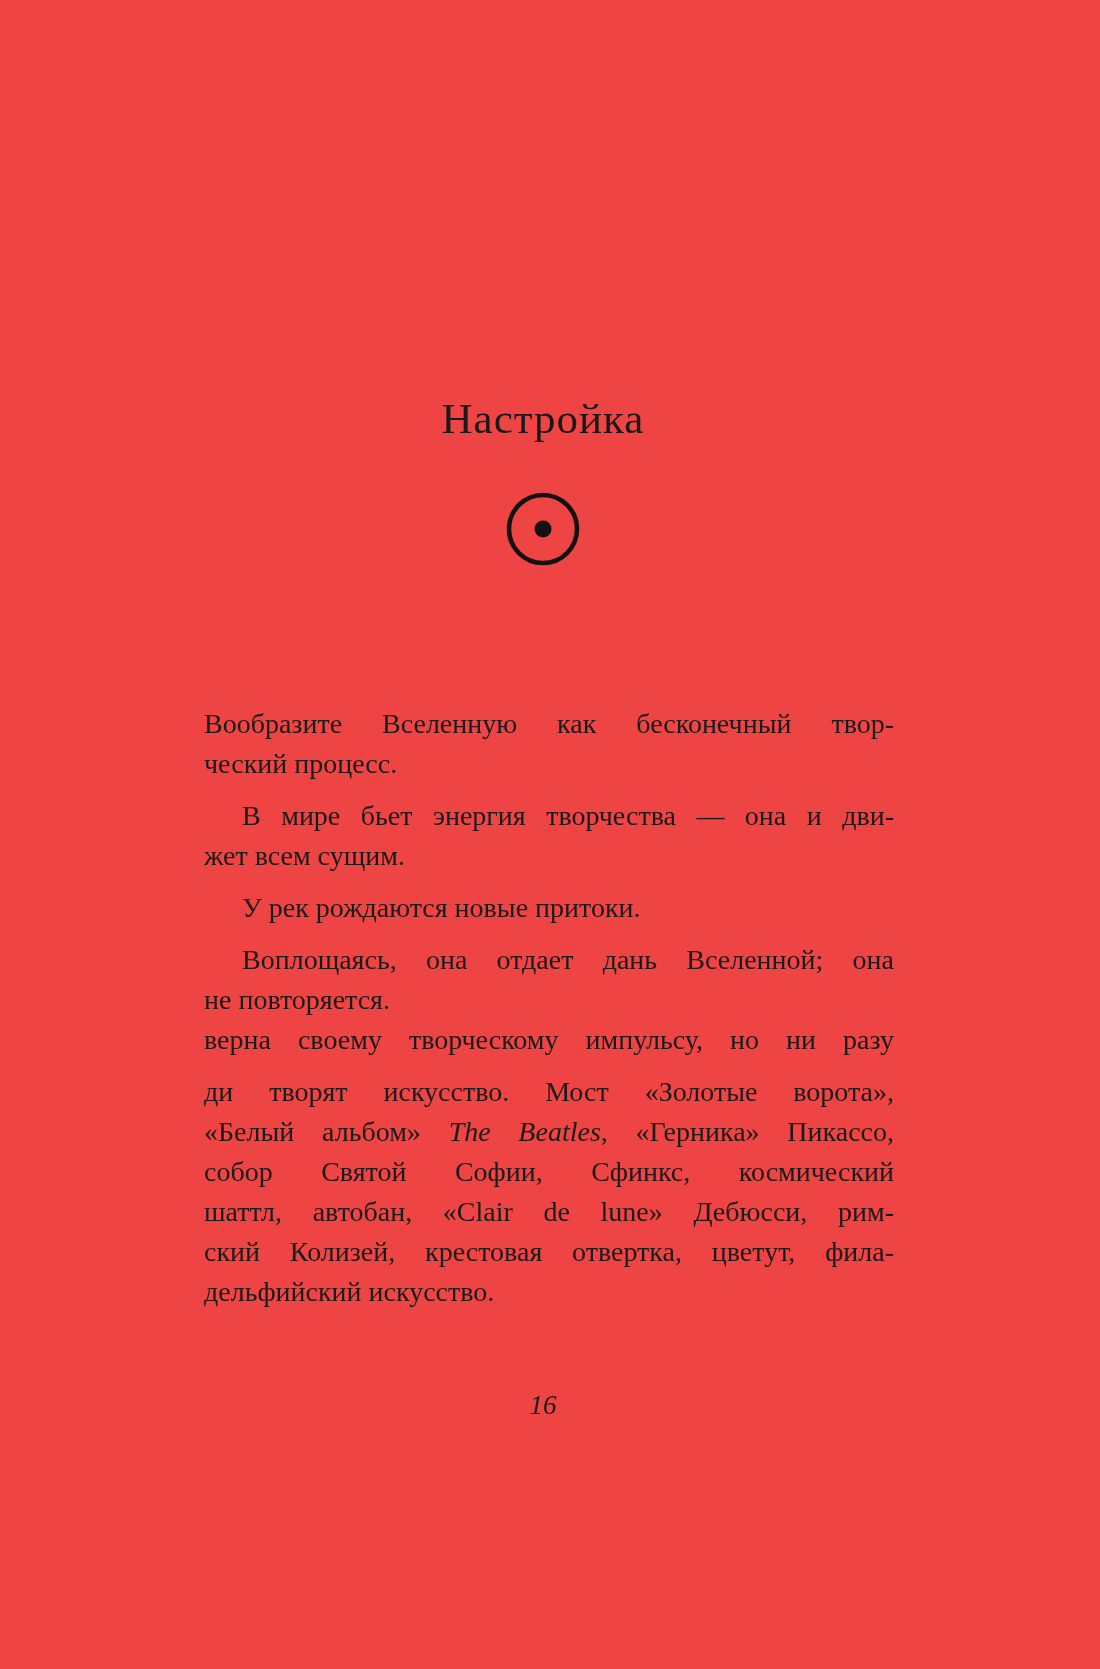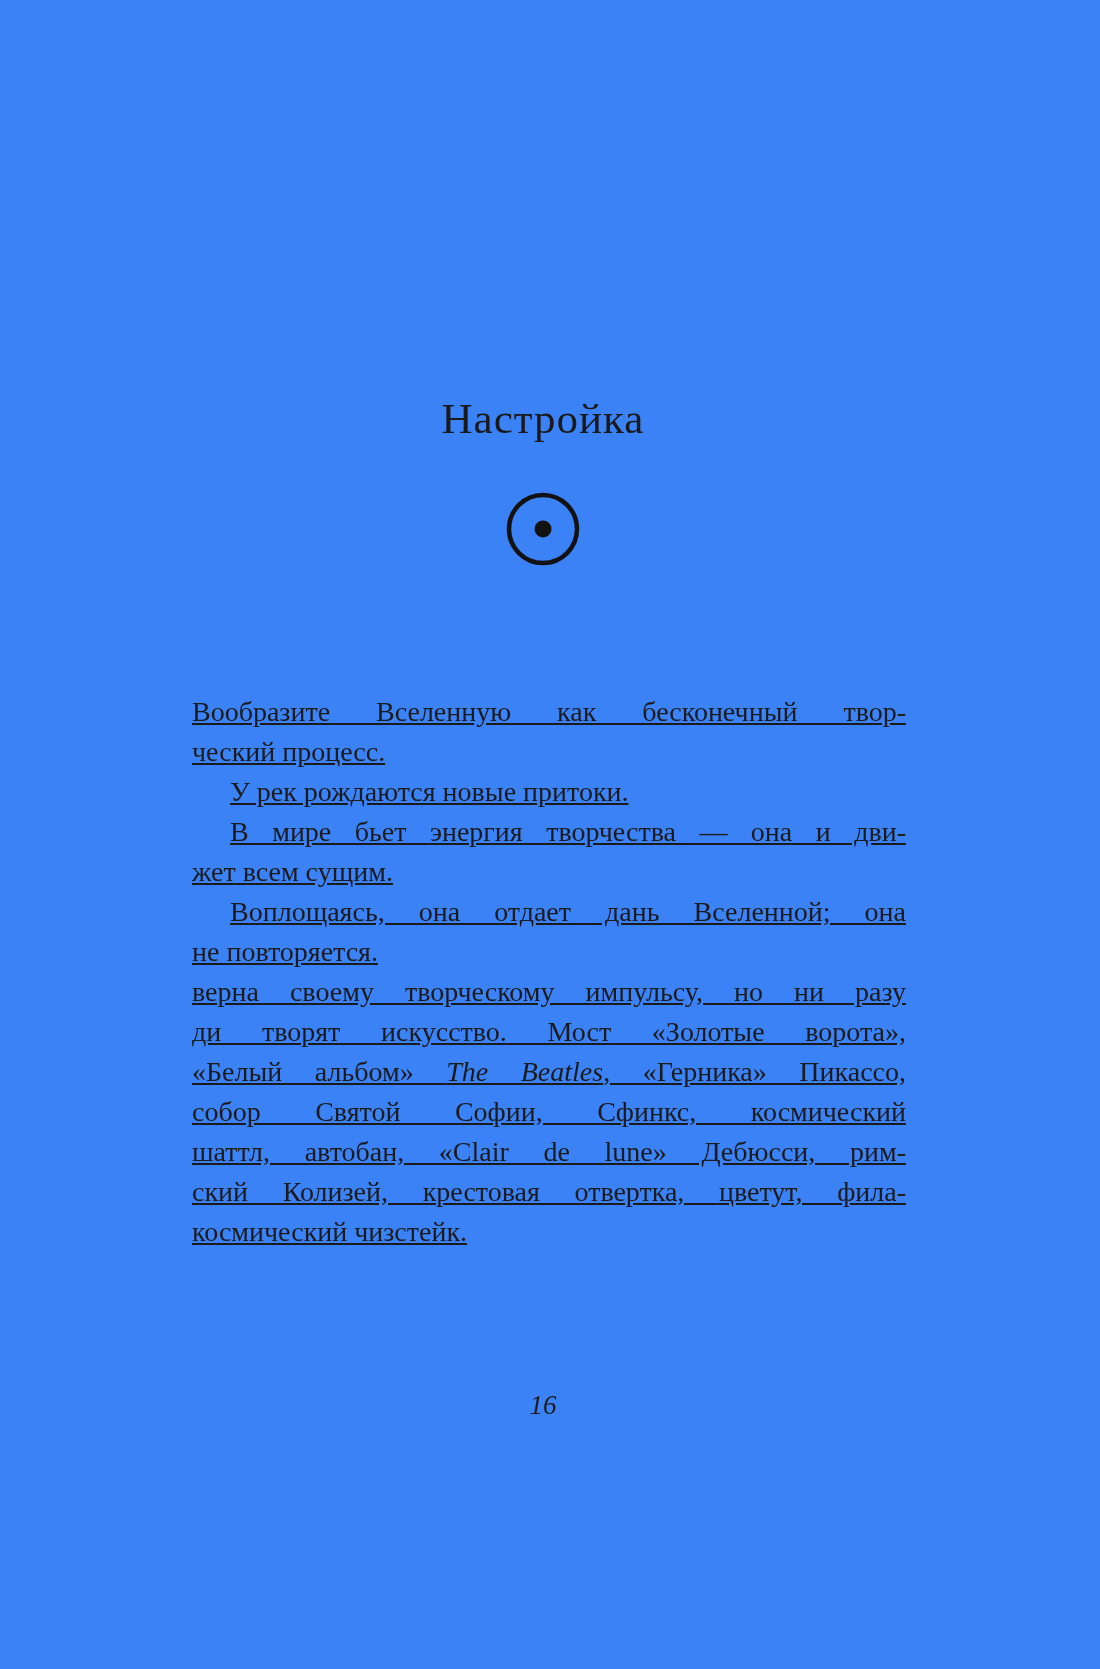--- a/index.html
+++ b/index.html
@@ -4,21 +4,21 @@
 <style>
   html, body {
     margin: 0;
     padding: 0;
     background: #ffffff;
   }
   .page {
     position: relative;
     width: 1100px;
     height: 1669px;
-    background: #3b82f6;
+    background: #ef4444;
     font-family: "Liberation Serif", "DejaVu Serif", serif;
     color: #1b1b1b;
     overflow: hidden;
   }
   .title {
     position: absolute;
     top: 394px;
     left: 0;
     width: 1086px;
     margin: 0;
@@ -38,21 +38,21 @@
   }
   .body-text {
     position: absolute;
     left: 192px;
     top: 692px;
     width: 714px;
     font-size: 28px;
     line-height: 40px;
     color: #1b1b1b;
   }
-  .para { margin: 0; text-decoration: underline; }
+  .para { margin: 12px; }
   .line {
     text-align: justify;
     text-align-last: justify;
     white-space: normal;
   }
   .line.last {
     text-align-last: left;
   }
   .line.indent {
     padding-left: 38px;
@@ -86,40 +86,40 @@
   <div class="body-text">
 
     <div class="para">
       <div class="line">Вообразите Вселенную как бесконечный твор-</div>
       <div class="line last">ческий процесс.</div>
     </div>
 
 
 
     <div class="para">
-      <div class="line indent last">У рек рождаются новые притоки.</div>
+      <div class="line indent">В мире бьет энергия творчества — она и дви-</div>
+      <div class="line last">жет всем сущим.</div>
     </div>
 
     <div class="para">
-      <div class="line indent">В мире бьет энергия творчества — она и дви-</div>
-      <div class="line last">жет всем сущим.</div>
+      <div class="line indent last">У рек рождаются новые притоки.</div>
     </div>
 
     <div class="para">
       <div class="line indent">Воплощаясь, она отдает дань Вселенной; она</div>
       <div class="line last">не повторяется.</div>
       <div class="line">верна своему творческому импульсу, но ни разу</div>
     </div>
 
     <div class="para">
       <div class="line">ди творят искусство. Мост «Золотые ворота»,</div>
       <div class="line"><span>«Белый альбом» </span><span class="it">The Beatles</span><span>, «Герника» Пикассо,</span></div>
       <div class="line">собор Святой Софии, Сфинкс, космический</div>
       <div class="line">шаттл, автобан, «Clair de lune» Дебюсси, рим-</div>
       <div class="line">ский Колизей, крестовая отвертка, цветут, фила-</div>
-      <div class="line last">космический чизстейк.</div>
+      <div class="line last">дельфийский искусство.</div>
     </div>
 
   </div>
 
   <div class="pagenum">16</div>
 
 </div>
 
 </body></html>

